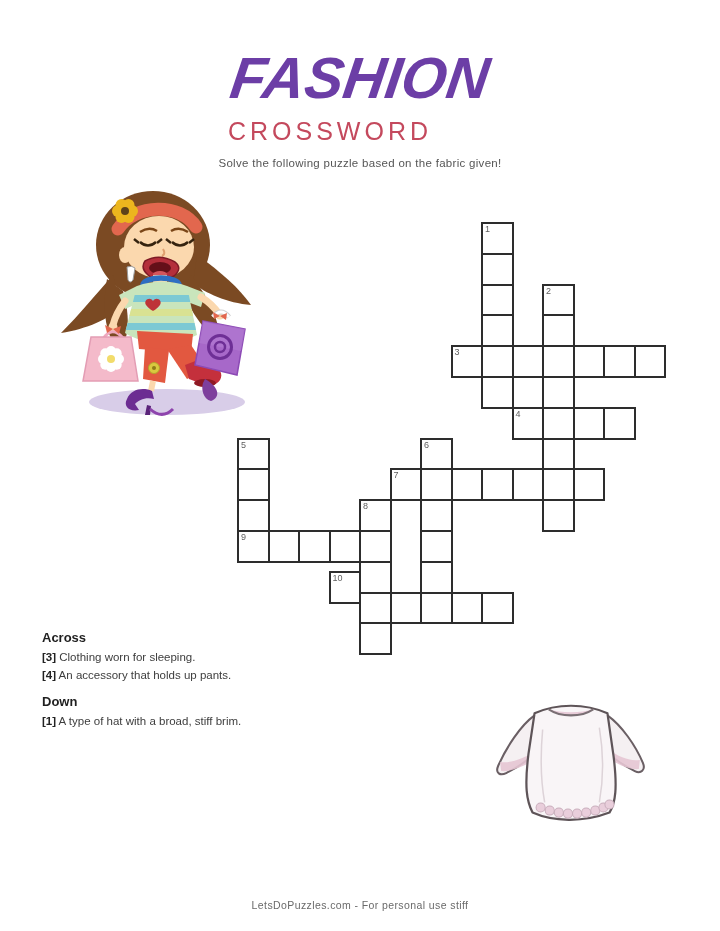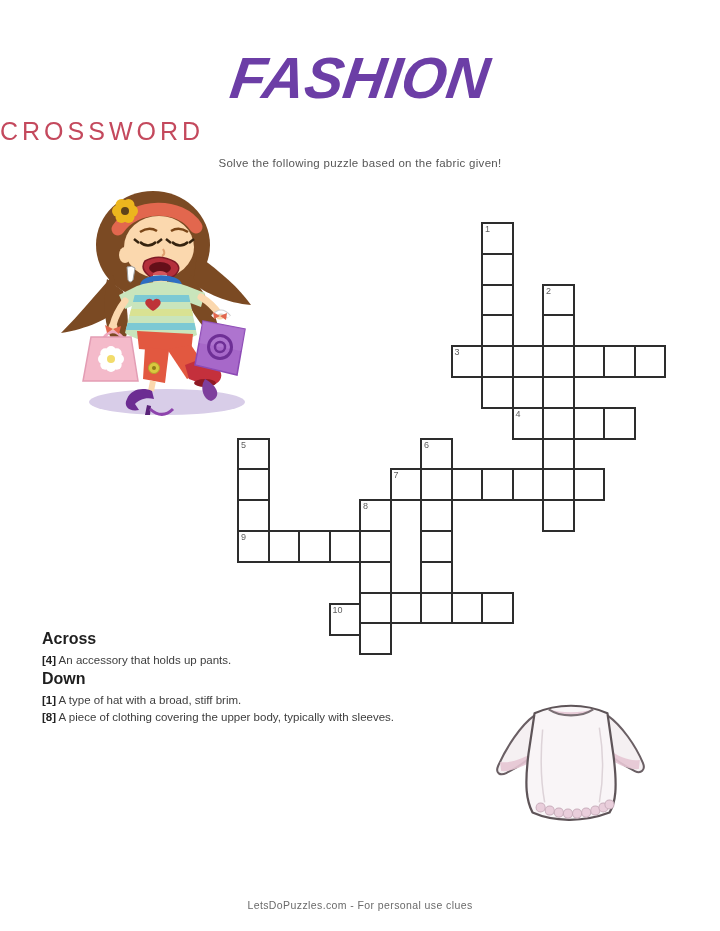--- a/index.html
+++ b/index.html
@@ -6,21 +6,21 @@
   body{
     width:720px;height:931px;position:relative;overflow:hidden;
     font-family:"Liberation Sans", sans-serif;
   }
   .logo{
     position:absolute;top:50px;left:0;width:720px;text-align:center;
     font-size:58px;line-height:56px;font-weight:bold;font-style:italic;
     letter-spacing:0px;transform:skewX(-8deg);
   }
   .subtitle{
-    position:absolute;top:117px;left:0;width:660px;
+    position:absolute;top:117px;left:0;width:660px;text-align:center;
     font-size:25px;line-height:28px;letter-spacing:4px;font-weight:400;
   }
   .tagline{
     position:absolute;top:157px;left:0;width:720px;text-align:center;
     font-size:11.5px;color:#565656;letter-spacing:.3px;
   }
   .girl-wrap{position:absolute;left:55px;top:183px;width:230px;height:240px;}
   .blouse-wrap{position:absolute;left:490px;top:698px;width:162px;height:136px;}
   .grid{
     position:absolute;left:237px;top:222px;width:430px;height:434px;
@@ -30,23 +30,23 @@
     box-sizing:border-box;
   }
   .cellnum{
     position:absolute;top:0px;left:2px;font-size:9px;line-height:11px;
     color:#5f5f5f;font-weight:400;
   }
   .clues{
     position:absolute;left:42px;top:630px;width:500px;color:#3b3b3b;
   }
   .clue-head{
-    font-size:16px;font-weight:bold;color:#1f1f1f;margin:0 0 4px 0;
-  }
-  .clue-head.down-gap{margin-top:0;}
+    font-size:13px;font-weight:bold;color:#1f1f1f;margin:0 0 4px 0;
+  }
+  .clue-head.down-gap{margin-top:10px;}
   .clue{font-size:11.5px;line-height:17.6px;color:#3d3d3d;}
   .clue b{color:#222222;}
   .footer{
     position:absolute;top:899px;left:0;width:720px;text-align:center;
     font-size:10.5px;color:#6a6a6a;letter-spacing:.4px;
   }
 </style>
 </head>
 <body>
 
@@ -228,37 +228,37 @@
     <div class="cell" style="left: 122px; top: 277.2px; width: 32.5px; height: 32.8px;">
       <span class="cellnum">8</span>
     </div>
     <div class="cell" style="left: 122px; top: 308px; width: 32.5px; height: 32.8px;"></div>
     <div class="cell" style="left: 122px; top: 338.8px; width: 32.5px; height: 32.8px;"></div>
     <div class="cell" style="left: 122px; top: 369.6px; width: 32.5px; height: 32.8px;"></div>
     <div class="cell" style="left: 122px; top: 400.4px; width: 32.5px; height: 32.8px;"></div>
     <div class="cell" style="left: 30.5px; top: 308px; width: 32.5px; height: 32.8px;"></div>
     <div class="cell" style="left: 61px; top: 308px; width: 32.5px; height: 32.8px;"></div>
     <div class="cell" style="left: 91.5px; top: 308px; width: 32.5px; height: 32.8px;"></div>
-    <div class="cell" style="left: 91.5px; top: 381px; width: 32.5px; height: 32.8px;">
+    <div class="cell" style="left: 91.5px; top: 349px; width: 32.5px; height: 32.8px;">
       <span class="cellnum">10</span>
     </div>
     <div class="cell" style="left: 152.5px; top: 369.6px; width: 32.5px; height: 32.8px;"></div>
     <div class="cell" style="left: 213.5px; top: 369.6px; width: 32.5px; height: 32.8px;"></div>
     <div class="cell" style="left: 244px; top: 369.6px; width: 32.5px; height: 32.8px;"></div>
   </div>
 
 <div class="clues">
   <div class="clue-head">Across</div>
   <div>
+      <div class="clue"><b>[3]</b> Clothing worn for sleeping.</div>
       <div class="clue"><b>[4]</b> An accessory that holds up pants.</div>
     </div>
   <div class="clue-head down-gap">Down</div>
   <div>
       <div class="clue"><b>[1]</b> A type of hat with a broad, stiff brim.</div>
-      <div class="clue"><b>[8]</b> A piece of clothing covering the upper body, typically with sleeves.</div>
     </div>
 </div>
 
 <div class="blouse-wrap">
 <svg width="162" height="136" viewBox="0 0 160 132">
   <path d="M44,16 C30,26 16,48 8,66 C5,73 10,76 16,73 C28,67 38,60 46,52 Z" fill="#F5F0F2" stroke="#6A5F64" stroke-width="2" stroke-linejoin="round"></path>
   <path d="M10,62 C20,64 34,58 44,52 L46,58 C36,66 20,72 11,71 Z" fill="#E6C5D3" opacity="0.9"></path>
   <path d="M116,16 C130,26 144,46 151,63 C154,70 149,74 143,71 C131,65 121,58 114,50 Z" fill="#F5F0F2" stroke="#6A5F64" stroke-width="2" stroke-linejoin="round"></path>
   <path d="M148,60 C138,62 126,56 117,50 L114,56 C124,64 138,70 147,69 Z" fill="#E6C5D3" opacity="0.9"></path>
   <path d="M44,14 C66,4 94,4 116,14 L122,56 C126,88 124,102 118,112 C92,122 62,121 42,112 C36,100 34,86 38,54 Z" fill="#F9F5F7" stroke="#5E5458" stroke-width="2.2" stroke-linejoin="round"></path>
@@ -273,13 +273,13 @@
     <circle cx="77" cy="113" r="4.5"></circle>
         <circle cx="86" cy="113" r="4.5"></circle>
         <circle cx="95" cy="112" r="4.5"></circle>
     <circle cx="104" cy="110" r="4.5"></circle>
         <circle cx="112" cy="107" r="4.5"></circle>
         <circle cx="118" cy="104" r="4.5"></circle>
   </g>
 </svg>
 </div>
 
-<div class="footer">LetsDoPuzzles.com - For personal use clues</div>
+<div class="footer">LetsDoPuzzles.com - For personal use stiff</div>
 
 </body></html>

